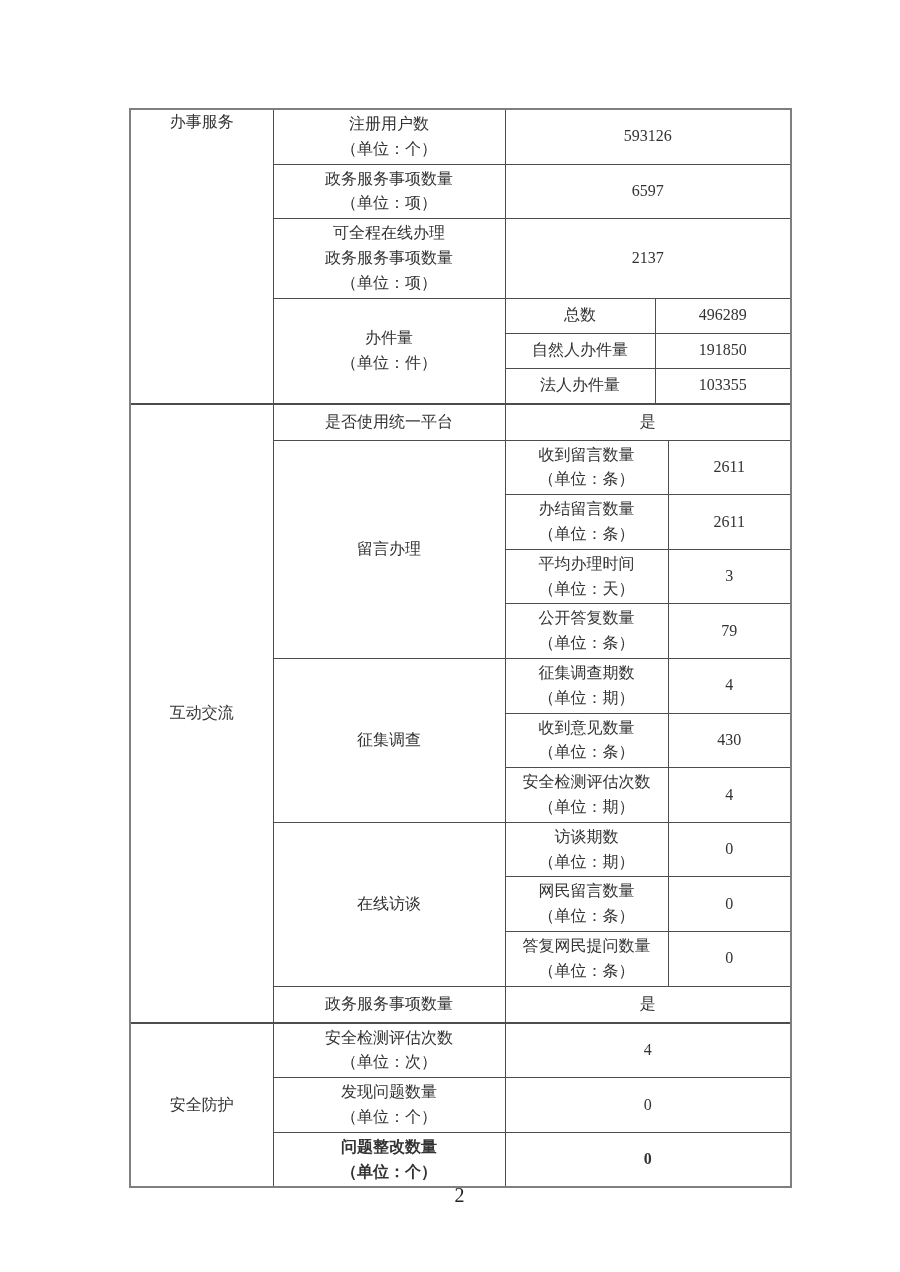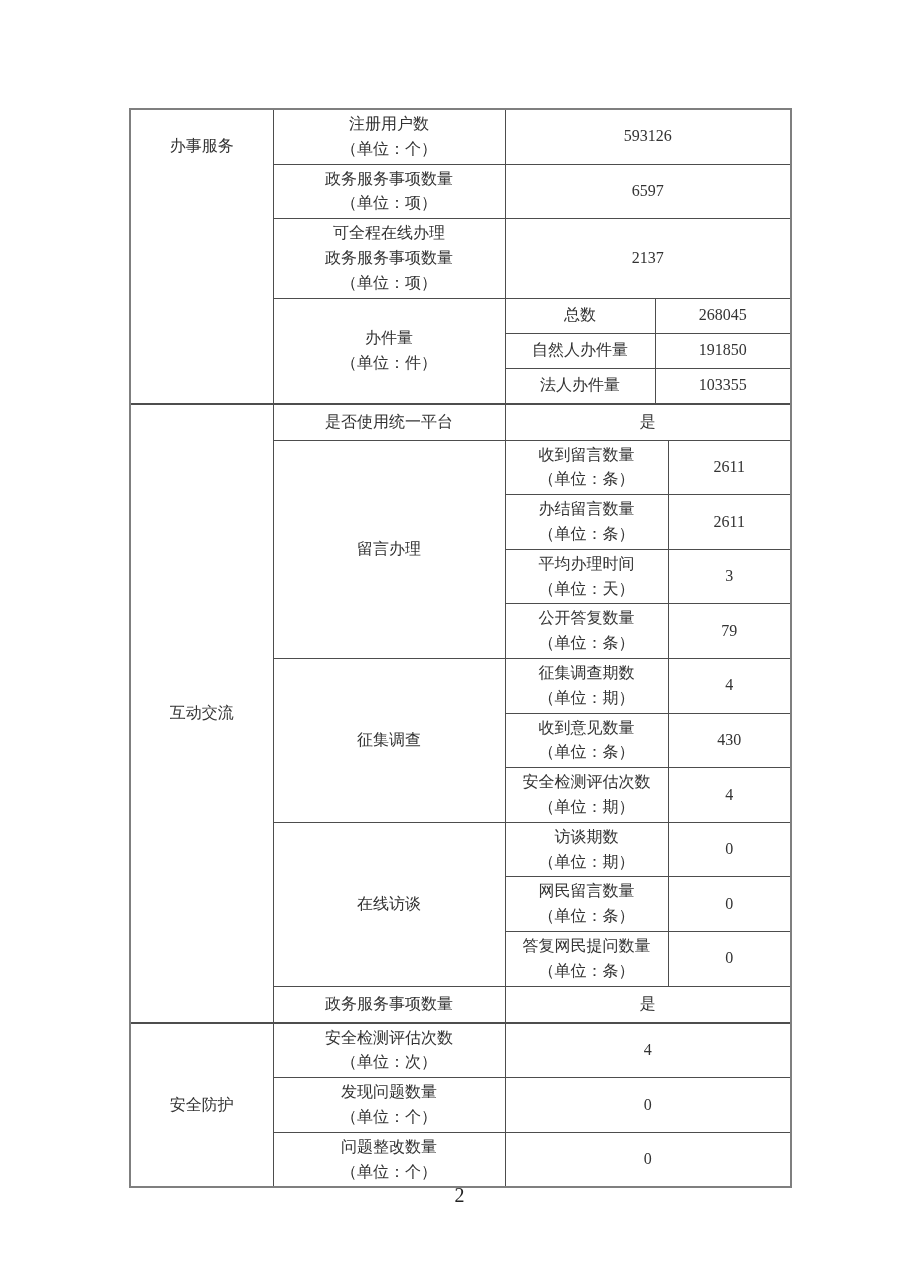--- a/index.html
+++ b/index.html
@@ -40,28 +40,28 @@
     vertical-align: middle;
     font-size: 16px;
     line-height: 1.55;
     color: #333333;
     white-space: pre-line;
     padding: 2px 2px;
     overflow: hidden;
   }
   .tbl td.vtop {
     vertical-align: top;
-    padding-top: 24px;
+    padding-top: 0;
   }
   tr.h54 { height: 54px; }
   tr.h52 { height: 52px; }
   tr.h76 { height: 76px; margin-left: 44px; }
   tr.h35 { height: 35px; }
   tr.h36 { height: 36px; }
-  tr.h55 { height: 55px; }
+  tr.h55 { height: 55px; font-weight: bold; }
   .page-number {
     position: absolute;
     left: 129px;
     width: 661px;
     top: 1184px;
     text-align: center;
     font-size: 20px;
     color: #222222;
   }
 </style>
@@ -94,21 +94,21 @@
         <tr class="h76">
           <td>可全程在线办理
 政务服务事项数量
 （单位：项）</td>
           <td colspan="2">2137</td>
         </tr>
         <tr class="h35">
           <td rowspan="3">办件量
 （单位：件）</td>
           <td>总数</td>
-          <td>268045</td>
+          <td>496289</td>
         </tr>
         <tr class="h35">
           <td>自然人办件量</td>
           <td>191850</td>
         </tr>
         <tr class="h35">
           <td>法人办件量</td>
           <td>103355</td>
         </tr>
       </tbody>

